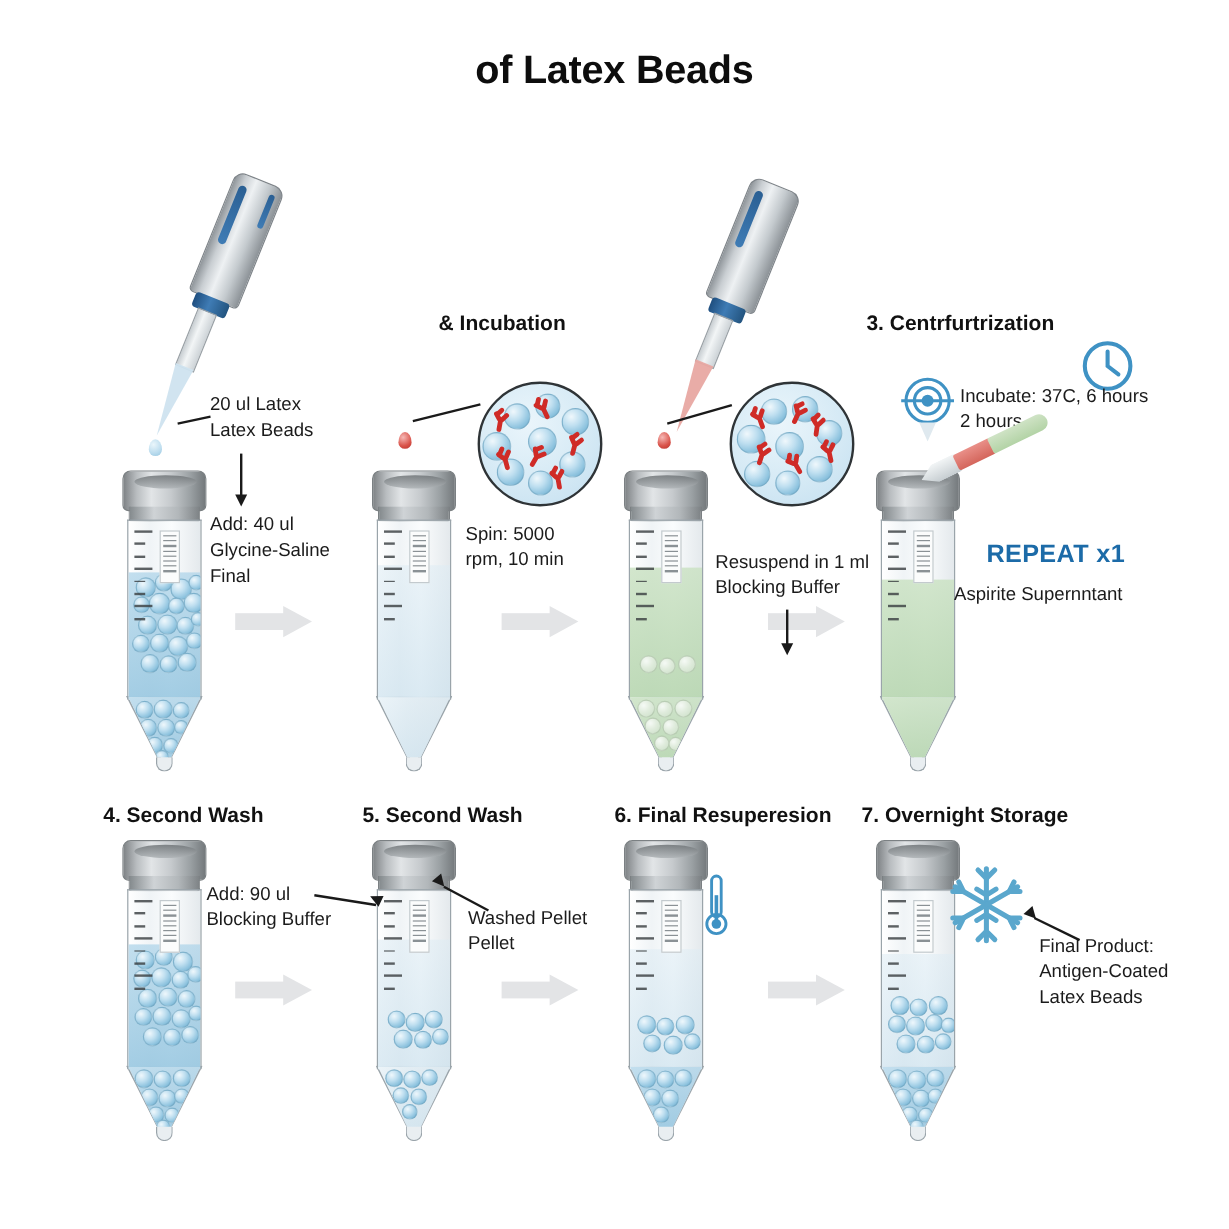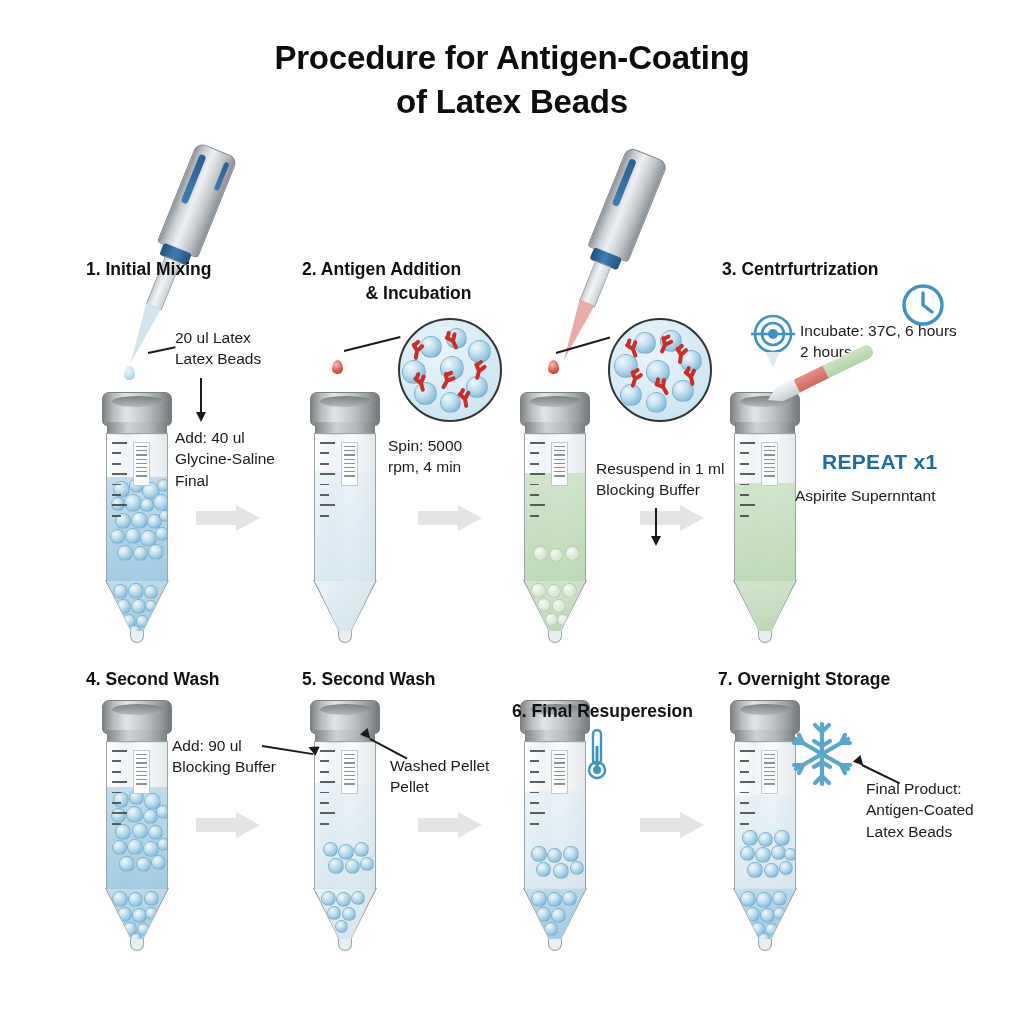--- a/index.html
+++ b/index.html
@@ -211,21 +211,20 @@
 
   
   .scalpel{z-index:6;}
 </style>
 </head>
 <body>
 
 <div class="stage">
 
   <div class="abs" id="title">
-    <span>Procedure for Antigen-Coating</span>
     <span class="l2">of Latex Beads</span>
   </div>
 
   <div class="abs flow" style="left:196px;top:505px;">
     <span class="bar"></span>
       <span class="head"></span>
   </div>
   <div class="abs flow" style="left:418px;top:505px;">
     <span class="bar"></span>
       <span class="head"></span>
@@ -241,21 +240,20 @@
   </div>
   <div class="abs flow" style="left:418px;top:812px;">
     <span class="bar"></span>
       <span class="head"></span>
   </div>
   <div class="abs flow" style="left:640px;top:812px;">
     <span class="bar"></span>
       <span class="head"></span>
   </div>
 
-  <div class="abs step-title" style="left:86px;top:258px;width:210px;">1. Initial Mixing</div>
 
   <div class="abs pipette" style="left:150px;top:140px;width:150px;height:250px;transform:rotate(22deg);transform-origin:50% 0;">
     <div class="pip-body" style="left:50px;top:12px;"></div>
     <div class="pip-stripe" style="left:57px;top:22px;height:52px;"></div>
     <div class="pip-stripe" style="left:83px;top:20px;height:30px;width:5px;"></div>
     <div class="pip-ring" style="left:57px;top:118px;"></div>
     <div class="pip-shaft" style="left:63px;top:130px;"></div>
     <div class="pip-tip" style="left:63px;top:180px;"></div>
   </div>
   <div class="abs droplet" style="left:124px;top:366px;"></div>
@@ -331,21 +329,20 @@
       <div class="bead blue" style="left:24px;top:18px;width:13px;height:13px;"></div>
       <div class="bead blue" style="left:38px;top:19px;width:10px;height:10px;"></div>
       <div class="bead blue" style="left:15px;top:33px;width:12px;height:12px;"></div>
       <div class="bead blue" style="left:29px;top:34px;width:11px;height:11px;"></div>
       <div class="bead blue" style="left:22px;top:44px;width:10px;height:10px;"></div>
     </div>
     <div class="tip"></div>
   </div>
 
   <div class="abs step-title" style="left:302px;top:258px;width:215px;">
-    <div>2. Antigen Addition</div>
     <div style="text-align:center;padding-left:18px;">&amp; Incubation</div>
   </div>
 
   <div class="abs inset" style="left:398px;top:318px;width:100px;height:100px;">
     <div class="bead blue" style="left:2px;top:40px;width:22px;height:22px;"></div>
     <div class="bead blue" style="left:20px;top:16px;width:20px;height:20px;"></div>
     <div class="bead blue" style="left:46px;top:8px;width:19px;height:19px;"></div>
     <div class="bead blue" style="left:68px;top:20px;width:21px;height:21px;"></div>
     <div class="bead blue" style="left:40px;top:36px;width:22px;height:22px;"></div>
     <div class="bead blue" style="left:66px;top:56px;width:20px;height:20px;"></div>
@@ -369,21 +366,21 @@
     <div class="ab" style="left:56px;top:70px;transform:rotate(-10deg);">
         <span></span>
       </div>
   </div>
 
   <div class="abs leader" style="left:344px;top:350px;width:58px;transform:rotate(-14deg);"></div>
   <div class="abs droplet red" style="left:332px;top:360px;"></div>
 
   <div class="abs note" style="left:388px;top:435px;width:150px;">
     <div>Spin: 5000</div>
-    <div>rpm, 4 min</div>
+    <div>rpm, 10 min</div>
   </div>
 
   <div class="abs tube" style="left:306px;top:392px;">
     <div class="cap"></div>
       <div class="cap-lip"></div>
     <div class="body">
       <div class="fill fill-clear" style="height:112px;"></div>
       <div class="grads">
           <i class="long"></i>
           <i></i>
@@ -686,21 +683,21 @@
       <div class="bead blue" style="left:6px;top:2px;width:13px;height:13px;"></div>
       <div class="bead blue" style="left:21px;top:3px;width:13px;height:13px;"></div>
       <div class="bead blue" style="left:36px;top:2px;width:12px;height:12px;"></div>
       <div class="bead blue" style="left:12px;top:17px;width:12px;height:12px;"></div>
       <div class="bead blue" style="left:27px;top:18px;width:12px;height:12px;"></div>
       <div class="bead blue" style="left:20px;top:31px;width:11px;height:11px;"></div>
     </div>
     <div class="tip"></div>
   </div>
 
-  <div class="abs step-title" style="left:512px;top:668px;width:220px;margin-top:32px;">6. Final Resuperesion</div>
+  <div class="abs step-title" style="left:512px;top:668px;width:220px;">6. Final Resuperesion</div>
 
   <svg class="abs icon" style="left:586px;top:726px;" width="22" height="56" viewBox="0 0 22 56">
     <rect x="7" y="4" width="8" height="34" rx="4" fill="none" stroke="#3f92c4" stroke-width="2.4"></rect>
     <circle cx="11" cy="44" r="8" fill="none" stroke="#3f92c4" stroke-width="2.4"></circle>
     <circle cx="11" cy="44" r="4" fill="#3f92c4"></circle>
     <rect x="9.5" y="20" width="3" height="22" fill="#3f92c4"></rect>
   </svg>
 
 
   <div class="abs tube" style="left:516px;top:700px;">

